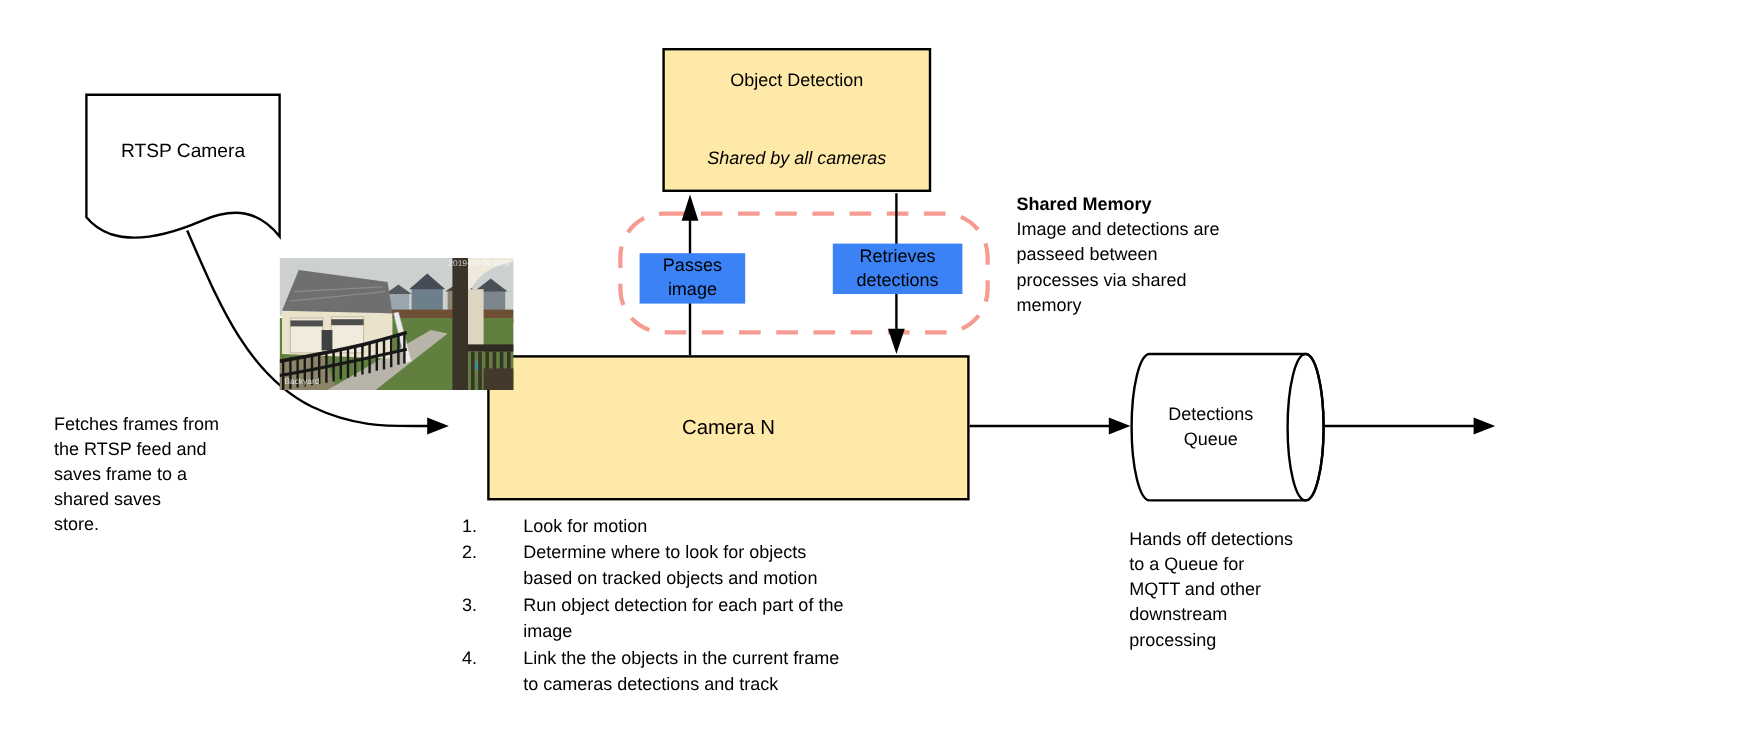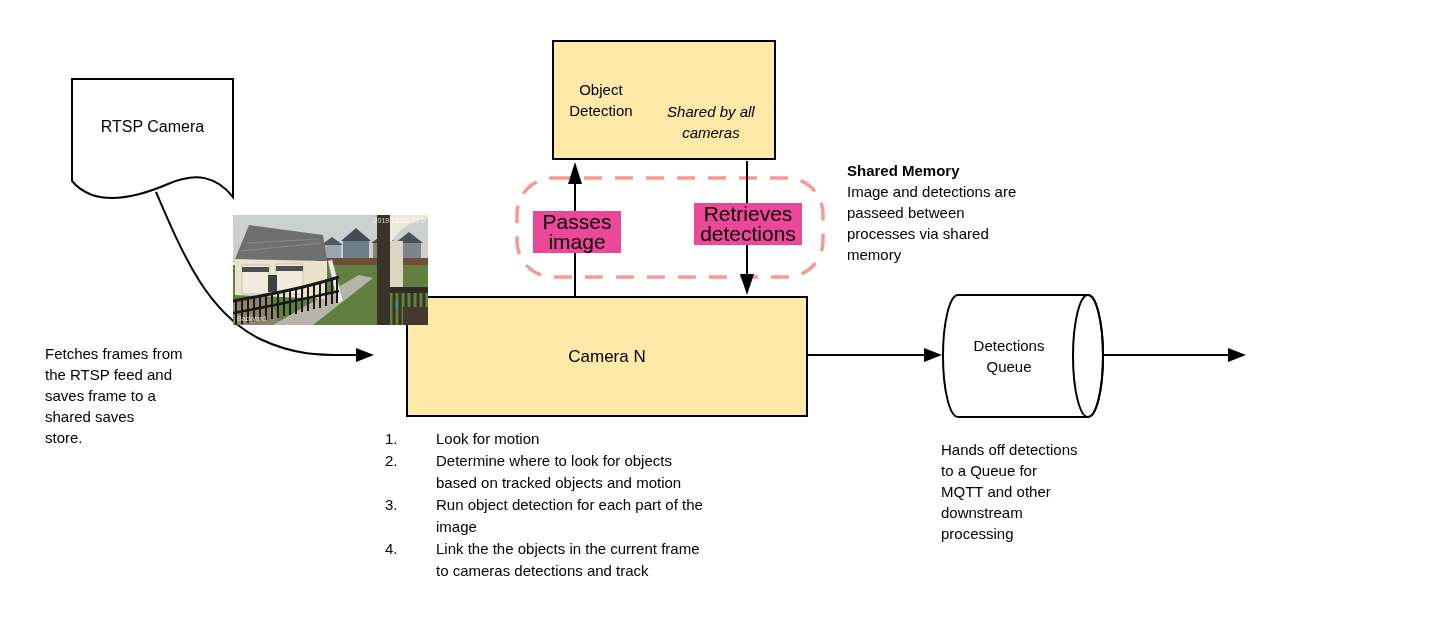--- a/index.html
+++ b/index.html
@@ -11,21 +11,21 @@
   svg.layer { position:absolute; left:0; top:0; }
 
   .shape-stroke { stroke:#000; stroke-width:2; fill:none; }
   .shape-fill-white { fill:#fff; stroke:#000; stroke-width:2; }
   .arrow-line { stroke:#000; stroke-width:2; fill:none; }
   .arrow-head { fill:#000; stroke:none; }
   .dash { fill:none; stroke:var(--dash-color,#F59B91); stroke-width:3.5; stroke-dasharray:18 13; }
 
   .box {
     position:absolute; box-sizing:border-box; border:2px solid #000;
-    display:flex; flex-direction:row; align-items:center; justify-content:center;
+    display:flex; flex-direction:column; align-items:center; justify-content:center;
     text-align:center; font-size:15px; line-height:21px;
   }
   .box.yellow { background:var(--box-fill,#FFE9A8); }
   #box-object-detection { left:552px; top:40px; width:224px; height:120px; }
   #box-camera-n { left:376px; top:296px; width:402px; height:121px; font-size:17px;margin-left:30px; }
   #box-outputs { left:1247px; top:296px; width:168px; height:119px; }
   .pre { white-space:pre-line; }
   .italic { font-style:italic;margin-top:44px; }
 
   .rtsp-label { position:absolute; left:72px; top:118px; width:161px; text-align:center; font-size:16px; }
@@ -36,21 +36,21 @@
     font-size:15px; line-height:21px; white-space:pre-line;
   }
 
   .note { position:absolute; font-size:15px; line-height:21px; white-space:pre-line; }
   #note-fetch    { left:45px;  top:343px; width:200px; }
   #note-shmem    { left:847px; top:139px; width:230px; }
   #note-shmem .t { font-weight:bold; display:block; }
   #note-handoff  { left:941px; top:439px; width:190px; }
 
   .line-label {
-    position:absolute; background:#ec4899; font-size:21px; line-height:20px;
+    position:absolute; background:#3b82f6; font-size:15px; line-height:20px;
     text-align:center; white-space:pre-line; padding:1px 2px;
   }
   #label-passes    { left:533px; top:211px; width:84px; }
   #label-retrieves { left:694px; top:203px; width:104px; }
 
   .steps { position:absolute; left:385px; top:428px; width:420px; font-size:15px; line-height:22px; }
   .step { display:flex; }
   .step .num { flex:0 0 51px; }
   .step .txt { white-space:pre-line; }
 

